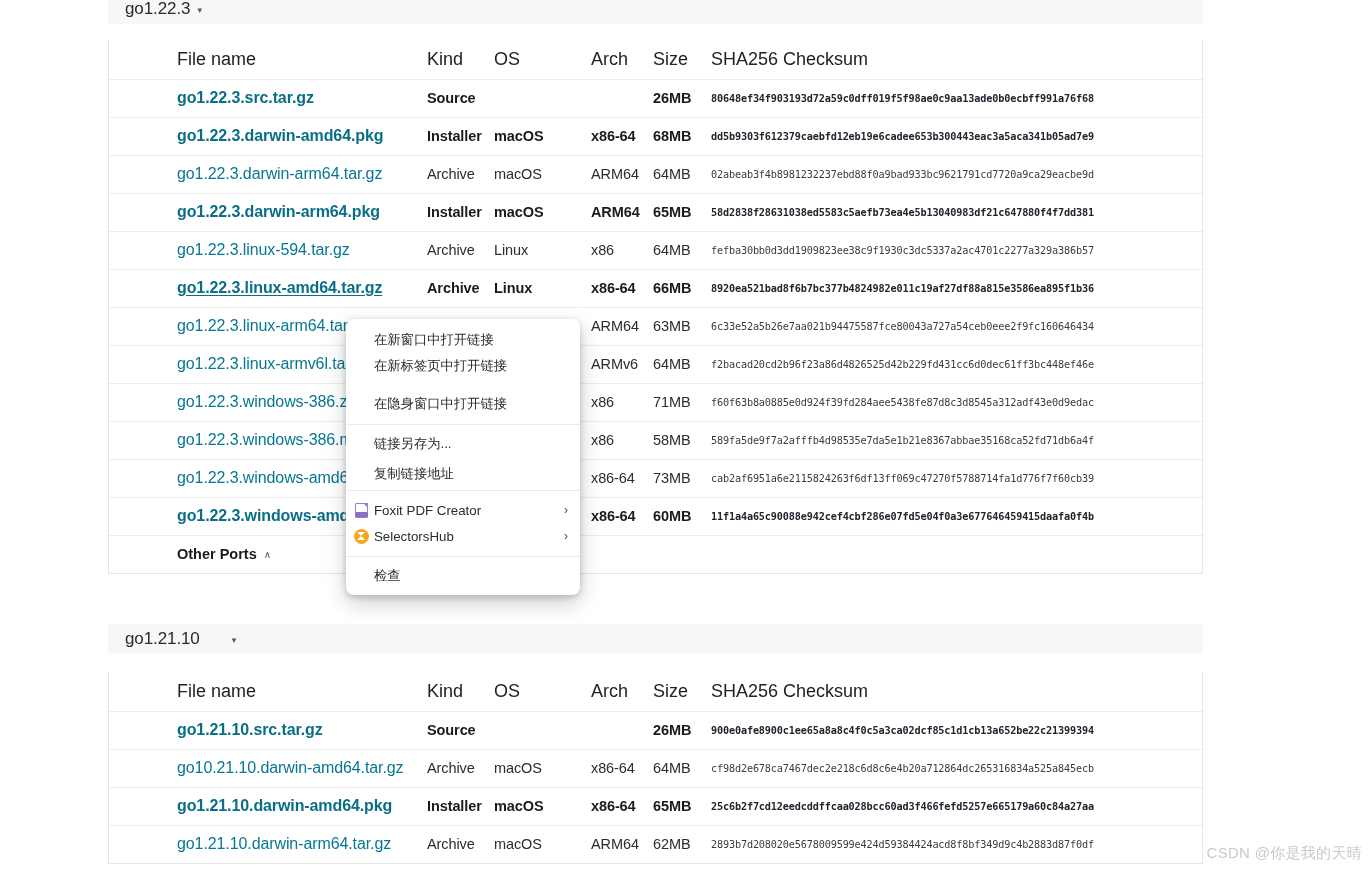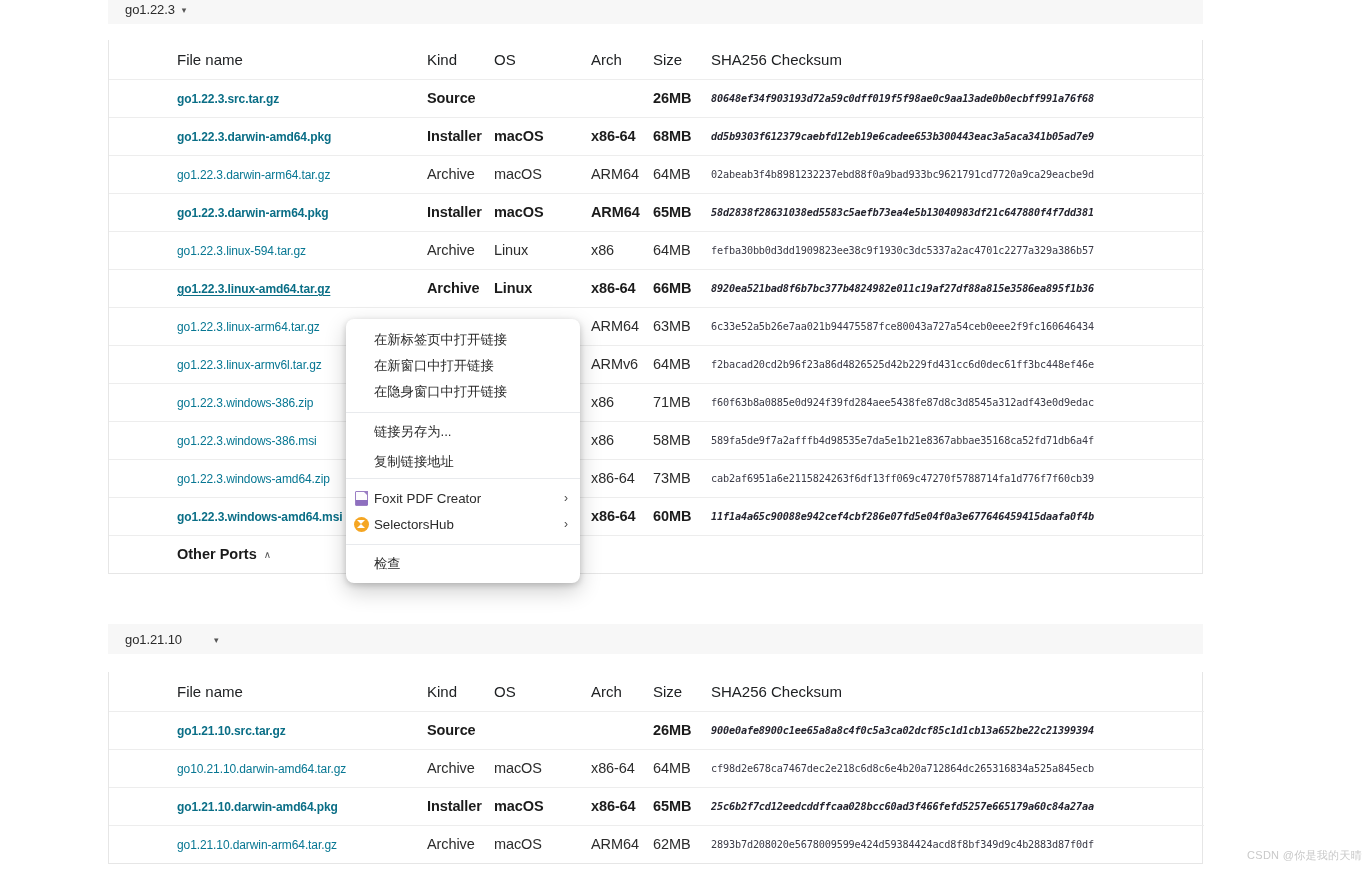--- a/index.html
+++ b/index.html
@@ -21,21 +21,21 @@
     position: absolute;
     left: 108px;
     width: 1095px;
     height: 30px;
     background: #f7f7f7;
     display: flex;
     align-items: center;
     padding-left: 17px;
   }
   .ver-bar .ver-label {
-    font-size: 13px;
+    font-size: 17px;
     color: #2b2b2b;
     letter-spacing: -0.1px;
   }
   .ver-bar .caret {
     margin-left: 7px;
     font-size: 9px;
     color: #555;
     line-height: 1;
     transform: translateY(1px);
   }
@@ -67,31 +67,31 @@
 
   col.c-pad   { width: 68px; }
   col.c-name  { width: 250px; }
   col.c-kind  { width: 67px; }
   col.c-os    { width: 97px; }
   col.c-arch  { width: 62px; }
   col.c-size  { width: 58px; }
   col.c-sha   { width: 493px; }
 
   table.dl thead th {
-    font-size: 15px;
+    font-size: 18px;
     font-weight: 400;
     color: #202224;
     height: 39px;
     border-bottom: 1px solid #ededed;
   }
 
   td.cell, th.cell { padding-right: 6px; }
 
   .fname {
-    font-size: 12px;
+    font-size: 16px;
     color: #077793;
     text-decoration: none;
     letter-spacing: -0.1px;
     text-align: right;
   }
   .fname.hovered {
     text-decoration: underline;
     text-underline-offset: 2px;
   }
   tr.hl .fname { font-weight: bold; color: #0a6e86; }
@@ -101,21 +101,21 @@
     font-size: 14.5px;
     color: #2c2c2c;
     letter-spacing: -0.1px;
   }
   td.sha {
     font-family: "DejaVu Sans Mono", monospace;
     font-size: 10.2px;
     color: #3a3a46;
     letter-spacing: -0.15px;
   }
-  tr.hl td.sha { font-weight: bold; color: #23232e; font-style: italic; }
+  tr.hl td.sha { font-weight: bold; color: #23232e; }
 
   
   td.other-ports {
     font-size: 14.5px;
     color: #1b1b1b;
     font-weight: 600;
   }
   td.other-ports .op-caret {
     display: inline-block;
     margin-left: 7px;
@@ -202,21 +202,21 @@
     width: 8px; height: 8px;
     background: #ffffff;
     clip-path: polygon(0 0, 100% 0, 0 100%, 100% 100%);
   }
 
   
   .watermark {
     position: absolute;
     right: 10px;
     bottom: 14px;
-    font-size: 11px;
+    font-size: 15px;
     color: #c9c9c9;
     letter-spacing: 0.3px;
     white-space: nowrap;
   }
 </style>
 </head>
 <body>
 
 <div class="page">
 
@@ -427,26 +427,26 @@
             <td class="cell arch">ARM64</td>
             <td class="cell size">62MB</td>
             <td class="cell sha">2893b7d208020e5678009599e424d59384424acd8f8bf349d9c4b2883d87f0df</td>
           </tr>
         </tbody>
     </table>
   </div>
 
   <div class="ctx-menu" id="ctx-menu">
       <div class="ctx-item" style="height: 26px;">
+        <span class="ctx-label">在新窗口中打开链接</span>
+      </div>
+      <div class="ctx-item" style="height: 26px;">
         <span class="ctx-label">在新标签页中打开链接</span>
       </div>
-      <div class="ctx-item" style="height: 26px;">
-        <span class="ctx-label">在新窗口中打开链接</span>
-      </div>
-      <div class="ctx-item" style="height: 26px;">
+      <div class="ctx-item" style="height: 26px; margin-top: 12px;">
         <span class="ctx-label">在隐身窗口中打开链接</span>
       </div>
       <div class="ctx-sep"></div>
       <div class="ctx-item" style="height: 26px;">
         <span class="ctx-label">链接另存为...</span>
       </div>
       <div class="ctx-item" style="height: 26px; align-items: flex-end;">
         <span class="ctx-label">复制链接地址</span>
       </div>
       <div class="ctx-sep"></div>

